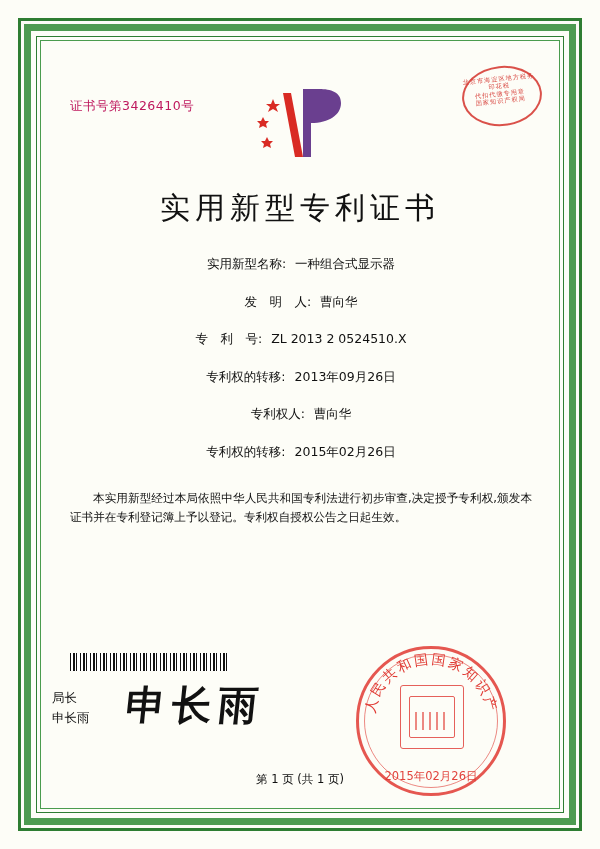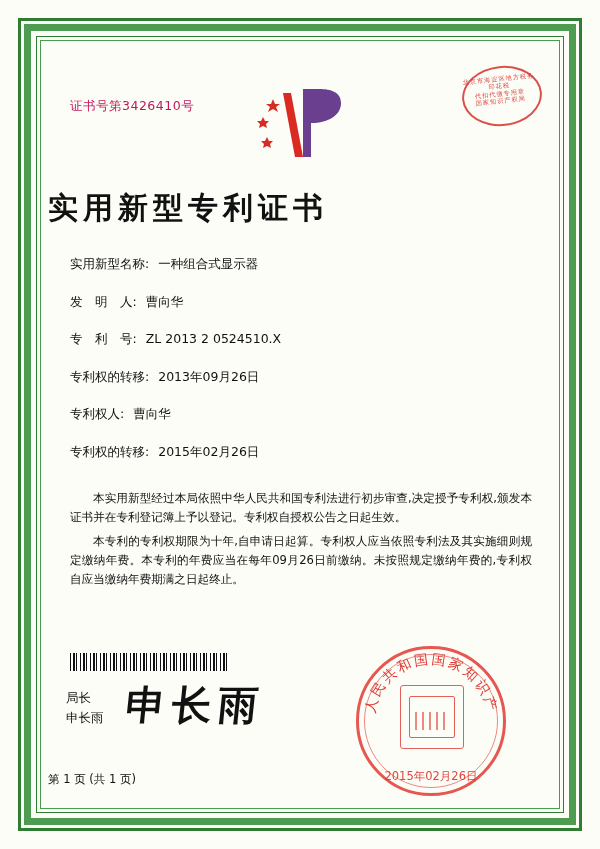--- a/index.html
+++ b/index.html
@@ -125,42 +125,43 @@
   .stamp-top .l2 { letter-spacing: 1px; }
   .stamp-top .l3 { letter-spacing: 1px; }
   .stamp-top .l4 { letter-spacing: 1px; }
 
   
   .title {
     position: absolute;
     left: 0;
     right: 0;
     top: 140px;
-    text-align: left;
+    text-align: center;
     font-size: 30px;
-    font-weight: bold;
+    font-weight: normal;
     letter-spacing: 5px;
     color: #111;
     font-family: "DejaVu Sans", sans-serif;
   }
 
   
   .fields {
     position: absolute;
     left: 22px;
     right: 20px;
     top: 208px;
   }
   .field {
     display: flex;
     align-items: baseline;
     margin-bottom: 20.5px;
     font-size: 12.5px;
     color: #111;
     font-family: "DejaVu Sans", sans-serif;
+    justify-content: center;
   }
   .field .lbl {
     flex: 0 0 auto;
     white-space: pre;
   }
   .field .val {
     margin-left: 9px;
     white-space: pre;
   }
 
@@ -195,21 +196,21 @@
       #111 3px, #111 5px,
       #fff 5px, #fff 6px,
       #111 6px, #111 7px,
       #fff 7px, #fff 10px
     );
   }
 
   
   .sig-block {
     position: absolute;
-    left: 18px;
+    left: 4px;
     top: 640px;
     font-size: 12.5px;
     color: #111;
     line-height: 20px;
     font-family: "DejaVu Sans", sans-serif;
   }
   .sig-hand {
     position: absolute;
     left: 78px;
     top: 630px;
@@ -288,21 +289,21 @@
     font-family: "DejaVu Sans", sans-serif;
     opacity: 0.95;
   }
 
   
   .page-footer {
     position: absolute;
     left: 0;
     right: 0;
     bottom: 14px;
-    text-align: left;
+    text-align: center;
     font-size: 11.5px;
     color: #111;
     font-family: "DejaVu Sans", sans-serif;
   }
 </style>
 </head>
 <body>
 
 <div class="page">
 
@@ -361,21 +362,20 @@
         <span class="val">曹向华</span>
       </div>
       <div class="field">
         <span class="lbl">专利权的转移:</span>
         <span class="val">2015年02月26日</span>
       </div>
     </div>
 
     <div class="body-text">
       <p>本实用新型经过本局依照中华人民共和国专利法进行初步审查,决定授予专利权,颁发本证书并在专利登记簿上予以登记。专利权自授权公告之日起生效。</p>
-      <p>本专利的专利权期限为十年,自申请日起算。专利权人应当依照专利法及其实施细则规定缴纳年费。本专利的年费应当在每年09月26日前缴纳。未按照规定缴纳年费的,专利权自应当缴纳年费期满之日起终止。</p>
     </div>
 
     <div class="barcode"></div>
 
     <div class="sig-block">
       <div>局长</div>
       <div>申长雨</div>
     </div>
     <div class="sig-hand">申长雨</div>
 

